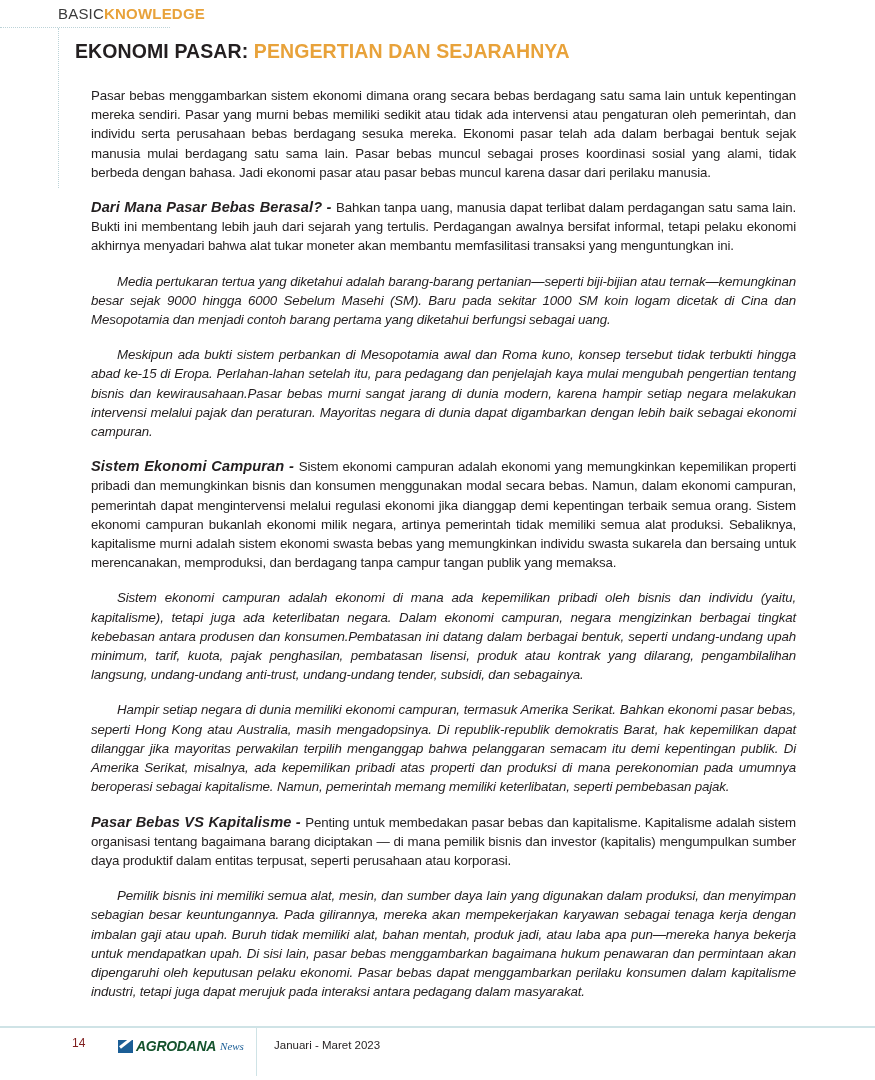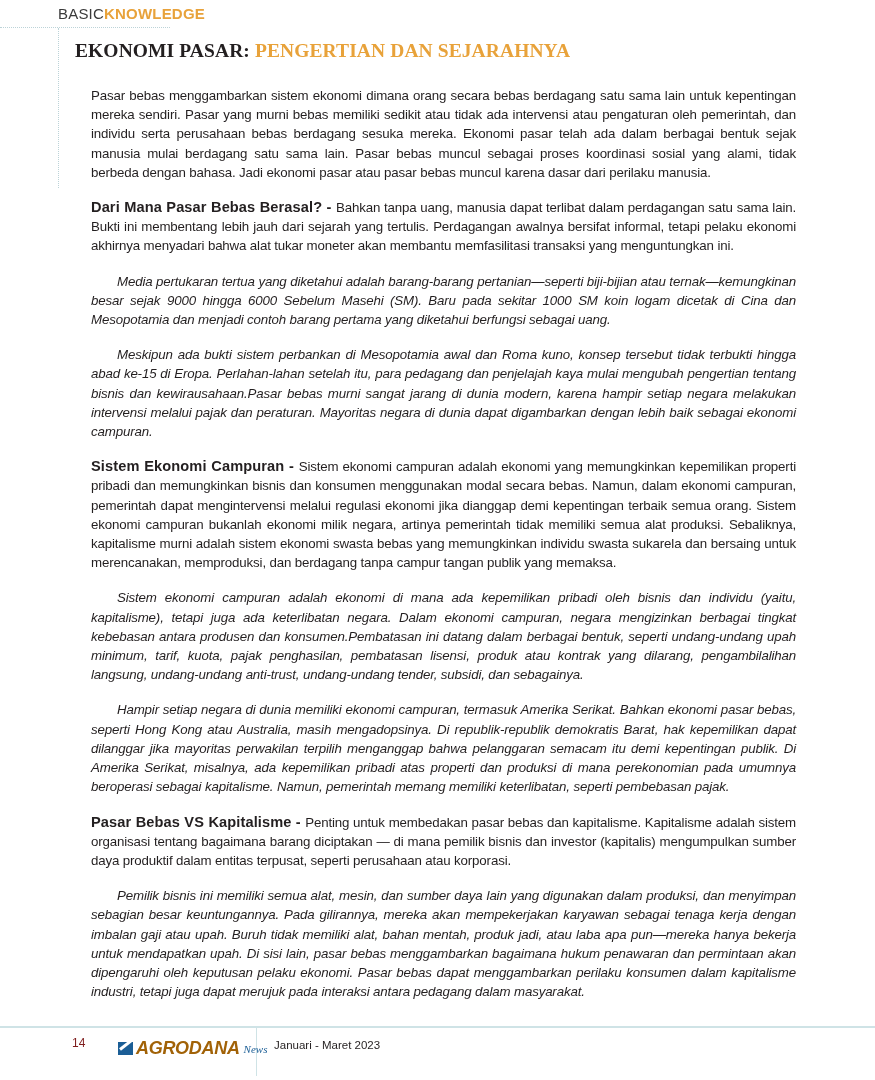--- a/index.html
+++ b/index.html
@@ -15,33 +15,33 @@
   .dots-h {
     position: absolute; left: 0; top: 27px; width: 170px; height: 0;
     border-top: 1px dotted #bcd3d8;
   }
   .dots-v {
     position: absolute; left: 58px; top: 28px; width: 0; height: 160px;
     border-left: 1px dotted #bcd3d8;
   }
   .title {
     position: absolute; left: 75px; top: 40px; margin: 0;
-    font-size: 19.5px; font-weight: bold; color: #231f20; letter-spacing: 0.1px; font-family: Liberation Serif, serif;
+    font-size: 19.5px; font-weight: bold; color: #231f20; letter-spacing: 0.1px;
   }
   .title .accent { color: #e8a23a; }
   .content {
     position: absolute; left: 75px; top: 70px; width: 737px;
     font-size: 13.3px; line-height: 19.2px; text-align: justify; color: #231f20;
     font-family: "Liberation Sans", sans-serif; letter-spacing: -0.15px;
   }
   .content p { margin: 16px; }
   .content p.indent { text-indent: 26px; font-style: italic; }
   .content p.gap { margin-top: 5px; }
   .content p.secgap { margin-top: 9px; }
-  .content .lead { font-weight: bold; font-size: 14.6px; letter-spacing: 0.1px; }
+  .content .lead { font-weight: bold; font-size: 14.6px; letter-spacing: 0.1px; font-style: italic; }
   .footer-line {
     position: absolute; left: 0; top: 1026px; width: 875px; height: 0;
     border-top: 2px solid #cfe3e6;
   }
   .footer-vline {
     position: absolute; left: 256px; top: 1028px; width: 0; height: 48px;
     border-left: 1px solid #cfe3e6;
   }
   .page-num {
     position: absolute; left: 72px; top: 1036px; font-size: 12px; color: #7f1d1d;
@@ -50,21 +50,21 @@
     position: absolute; left: 118px; top: 1038px; display: flex; align-items: center; gap: 3px;
   }
   .logo-mark {
     width: 15px; height: 13px; background: #1b5e96; position: relative; overflow: hidden;
   }
   .logo-mark::after {
     content: ""; position: absolute; left: 2px; top: 6px; width: 16px; height: 3px;
     background: #ffffff; transform: rotate(-38deg); transform-origin: left center;
   }
   .logo-text {
-    font-size: 18px; font-weight: bold; font-style: italic; color: #a16207; letter-spacing: -0.3px;
+    font-size: 14px; font-weight: bold; font-style: italic; color: #14532d; letter-spacing: -0.3px;
   }
   .logo-sub {
     font-family: Liberation Serif, serif; font-style: italic; font-size: 11px; color: #1b5e96;
     margin-left: 1px;
   }
   .edition {
     position: absolute; left: 266px; top: 1039px; font-size: 11.5px; color: #231f20; margin-left: 8px;
   }
 </style>
 </head>

